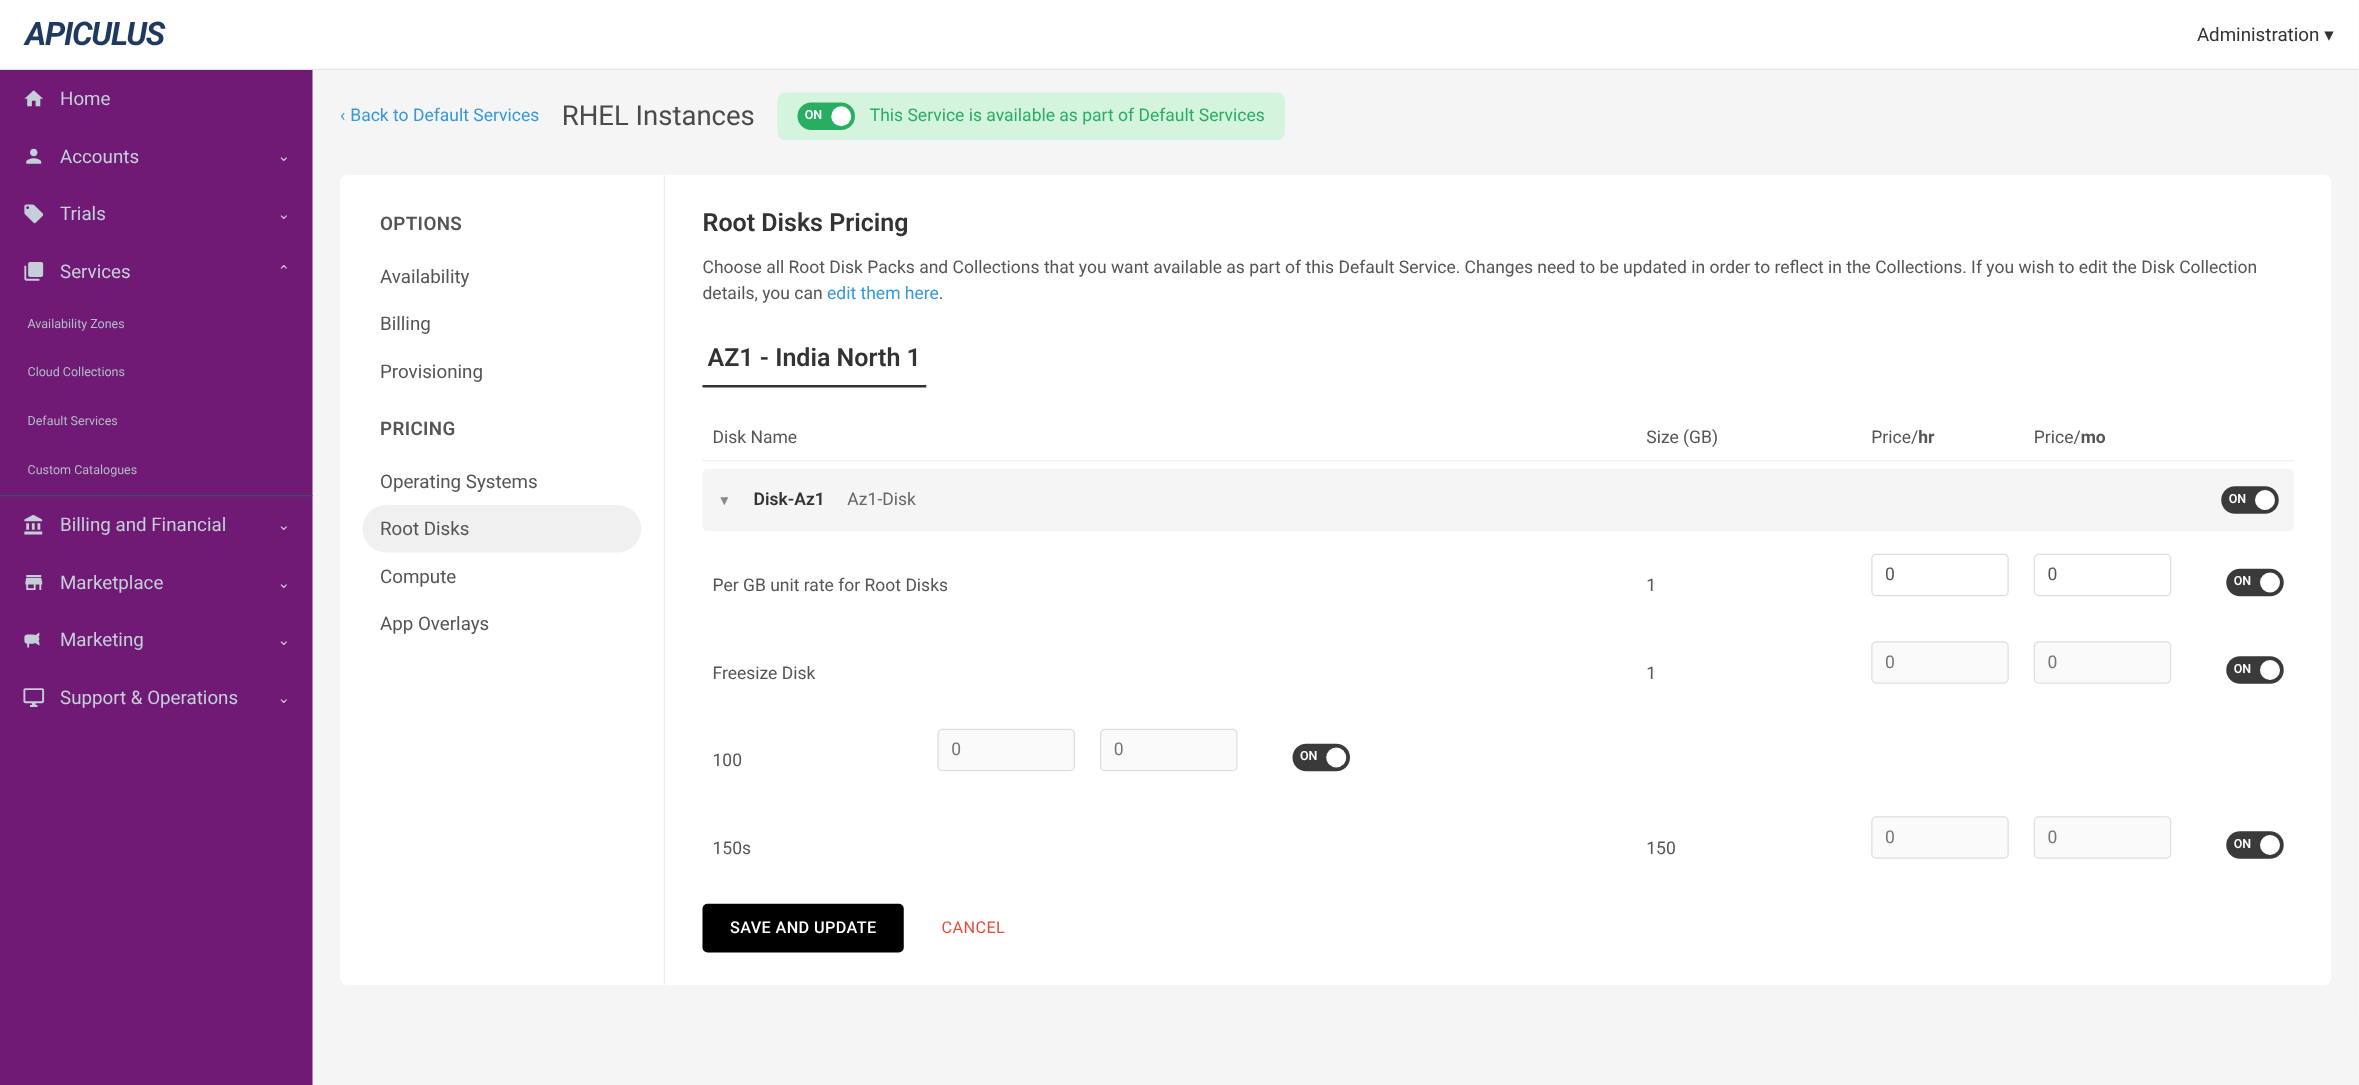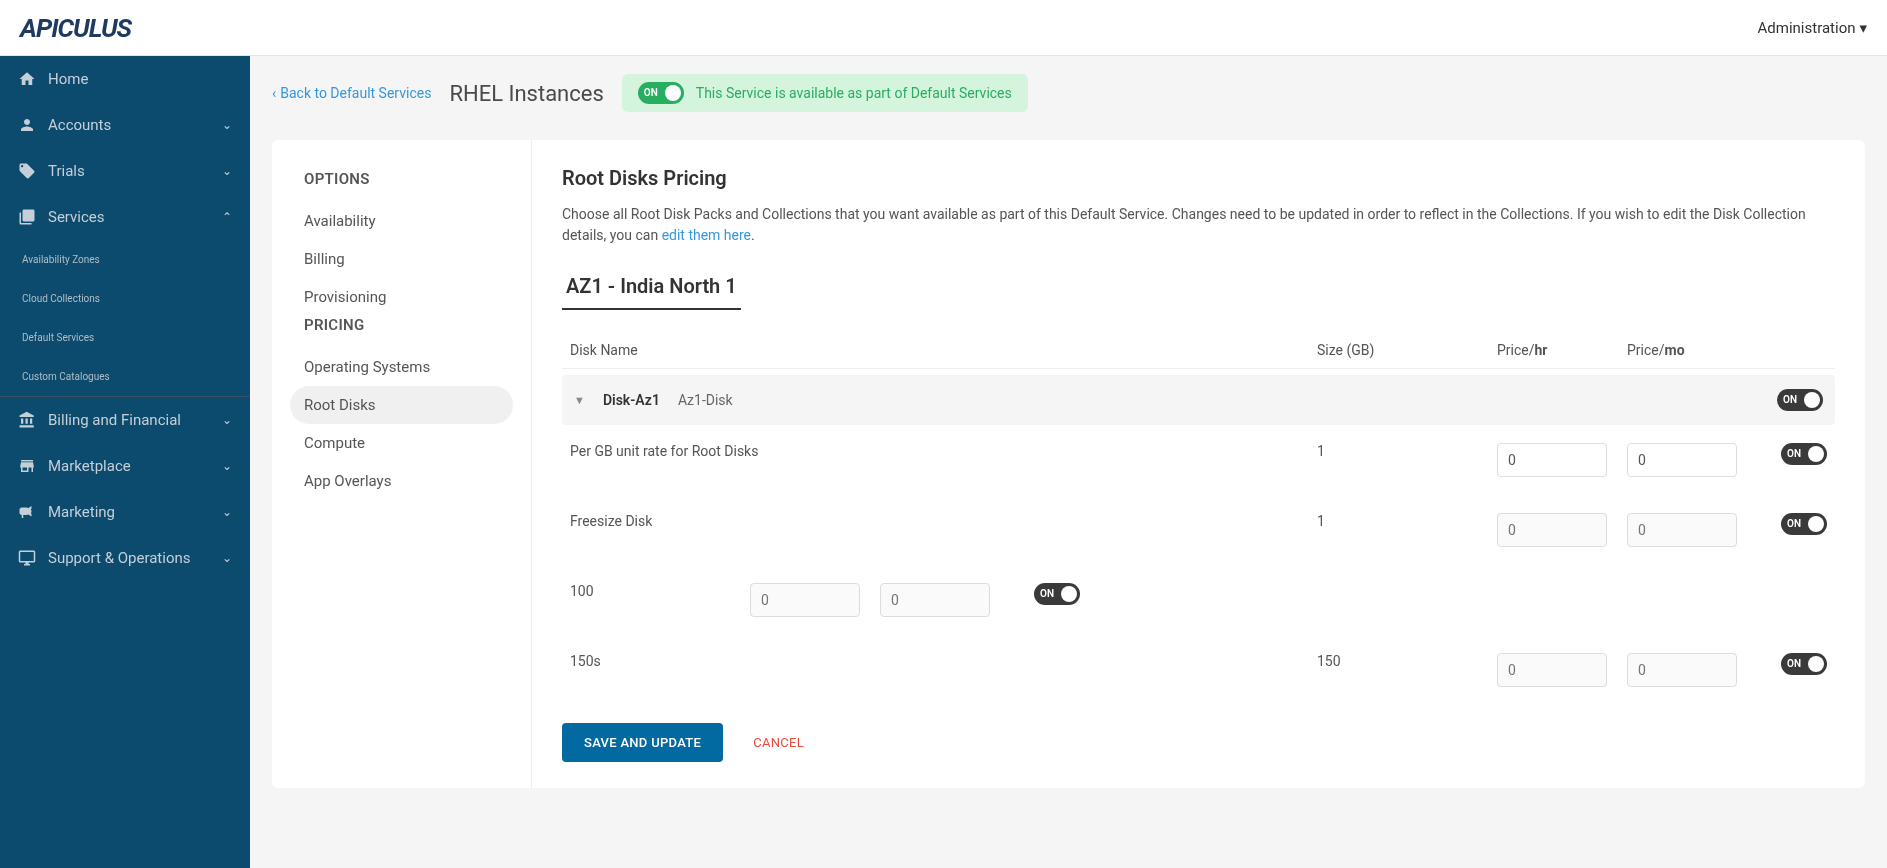--- a/index.html
+++ b/index.html
@@ -1,64 +1,64 @@
 <!DOCTYPE html>
 <html><head>
 <meta charset="utf-8">
 <style>
 *{box-sizing:border-box;margin:0;padding:0;font-family:-apple-system,BlinkMacSystemFont,"Segoe UI",Roboto,sans-serif}
 body{background:#f5f5f5;color:#333}
 .header{background:#fff;border-bottom:1px solid #e5e5e5;display:flex;justify-content:space-between;align-items:center;padding:8px 20px;height:56px}
 .logo{font-size:26px;font-weight:700;color:#1e3a5f;letter-spacing:-1px;font-style:italic}
 .admin-menu{color:#333;font-size:15px;cursor:pointer;display:flex;align-items:center;gap:4px}
 .layout{display:flex;min-height:calc(100vh - 56px)}
-.sidebar{width:250px;background:#0c4a6e;color:#c5cfd8;flex-shrink:0}
+.sidebar{width:250px;background:#701a75;color:#c5cfd8;flex-shrink:0}
 .sidebar-item{display:flex;align-items:center;padding:14px 18px;cursor:pointer;font-size:15px;gap:12px}
 .sidebar-item.sub{padding-left:22px;font-size:10px;color:#b0bec5}
 .sidebar-item .chev{margin-left:auto;font-size:12px}
 .sidebar-section{border-bottom:1px solid #3a4f63}
 .icon{width:18px;height:18px;display:inline-flex;align-items:center;justify-content:center;flex-shrink:0}
 .main{flex:1;padding:0;overflow:auto}
 .topbar{display:flex;align-items:center;gap:18px;padding:18px 22px}
 .back-link{color:#3498db;font-size:14px;text-decoration:none;display:flex;align-items:center;gap:4px}
 .page-title{font-size:22px;color:#4a4a4a;font-weight:400}
 .status-pill{background:#d4f4dd;border-radius:6px;padding:8px 16px;display:flex;align-items:center;gap:12px;font-size:14px;color:#27ae60}
 .toggle{width:46px;height:22px;border-radius:11px;position:relative;cursor:pointer;flex-shrink:0}
 .toggle.on{background:#27ae60}
 .toggle.dark{background:#3a3a3a}
 .toggle .knob{width:16px;height:16px;background:#fff;border-radius:50%;position:absolute;top:3px;right:3px}
 .toggle .lbl{position:absolute;color:#fff;font-size:10px;font-weight:600;top:5px;left:6px}
 .content-card{background:#fff;margin:10px 22px 22px;border-radius:6px;display:flex;min-height:560px}
 .options-col{width:260px;border-right:1px solid #eee;padding:30px 0}
-.options-col h3{font-size:15px;font-weight:600;color:#555;padding:0 32px;margin-bottom:14px;margin-top:0;letter-spacing:0.3px}
+.options-col h3{font-size:15px;font-weight:600;color:#555;padding:0 32px;margin-bottom:14px;margin-top:18px;letter-spacing:0.3px}
 .options-col h3:first-child{margin-top:0}
 .opt-item{padding:10px 32px;font-size:15px;color:#555;cursor:pointer}
 .opt-item.active{background:#f0f0f0;border-radius:20px;margin:0 18px;padding:10px 14px}
 .detail-col{flex:1;padding:26px 30px}
 .detail-col h2{font-size:20px;font-weight:600;color:#333;margin-bottom:14px}
 .desc{font-size:14px;color:#555;line-height:1.5;margin-bottom:18px}
 .desc a{color:#3498db;text-decoration:none}
 .tab{display:inline-block;padding:10px 4px;font-size:20px;font-weight:600;color:#333;border-bottom:2px solid #333;margin-bottom:16px}
 .table{width:100%;margin-top:6px}
 .table-head{display:flex;padding:10px 8px;font-size:14px;color:#555;border-bottom:1px solid #eee}
 .col-name{flex:1}
 .col-size{width:180px}
 .col-hr{width:130px}
 .col-mo{width:130px}
 .col-tog{width:70px;display:flex;justify-content:flex-end;align-items:center}
 .group-row{display:flex;align-items:center;padding:14px 12px;background:#f5f5f5;border-radius:4px;margin-top:6px;font-size:14px}
 .group-row .tri{margin-right:18px;color:#888;font-size:11px}
 .group-row .gname{font-weight:600;margin-right:18px}
 .group-row .gdesc{color:#666}
 .group-row .gtog{margin-left:auto}
-.data-row{display:flex;align-items:flex-start;padding:18px 8px;font-size:14px;color:#555}
+.data-row{display:flex;align-items:flex-end;padding:18px 8px;font-size:14px;color:#555}
 .data-row input{width:110px;padding:8px 10px;border:1px solid #ddd;border-radius:4px;font-size:14px;color:#555}
 .data-row input.disabled{background:#fafafa;color:#bbb}
 .actions{margin-top:18px;display:flex;gap:30px;align-items:center}
-.btn-save{background:#0369a1;color:#fff;border:none;padding:12px 22px;font-size:13px;font-weight:500;border-radius:4px;cursor:pointer;letter-spacing:0.3px}
+.btn-save{background:#000000;color:#fff;border:none;padding:12px 22px;font-size:13px;font-weight:500;border-radius:4px;cursor:pointer;letter-spacing:0.3px}
 .btn-cancel{background:none;border:none;color:#e74c3c;font-size:13px;cursor:pointer;letter-spacing:0.3px}
 svg{width:18px;height:18px;fill:currentColor}
 </style>
 </head>
 <body>
 
 <div class="header">
   <div class="logo">APICULUS</div>
   <div class="admin-menu">
     <span>Administration</span>

